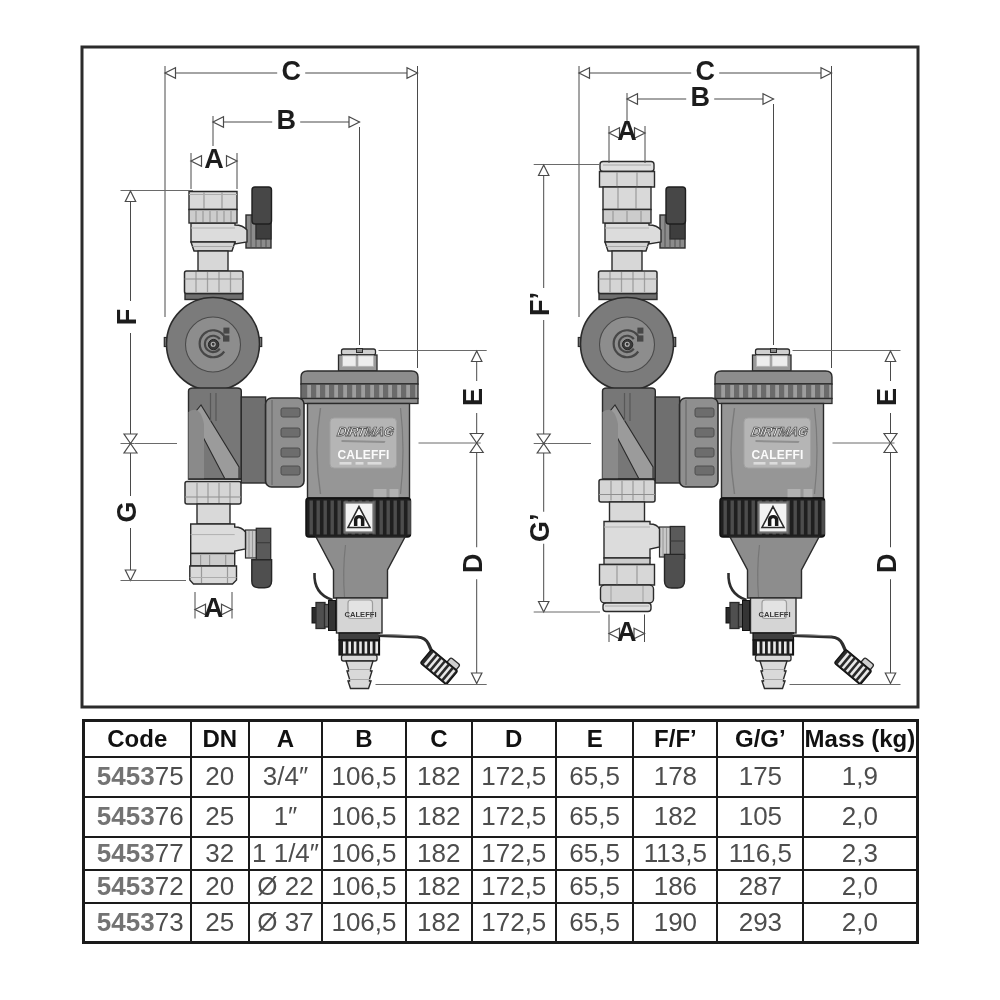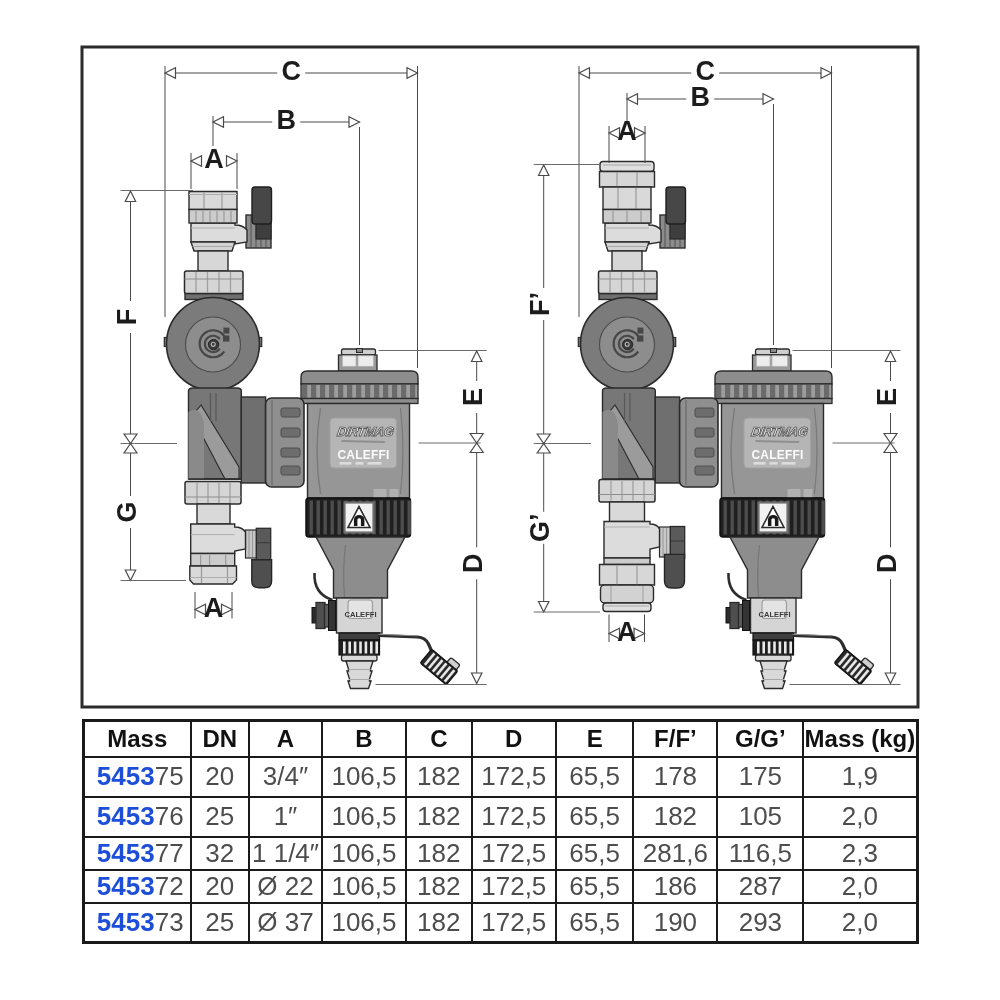--- a/index.html
+++ b/index.html
@@ -1,20 +1,20 @@
 <!DOCTYPE html>
 <html><head><meta charset="utf-8"><style>
 html,body{margin:0;padding:0;background:#ffffff;width:1000px;height:1000px;overflow:hidden;}
 *{box-sizing:border-box;font-family:"Liberation Sans",sans-serif;}
 #wrap{position:relative;width:1000px;height:1000px;}
 table{border-collapse:collapse;position:absolute;left:82px;top:719px;table-layout:fixed;}
 td,th{border:2px solid #1a1a1a;text-align:center;vertical-align:middle;padding:0;overflow:hidden;}
 th{font-size:24px;color:#111;white-space:nowrap;}
 td{font-size:26px;color:#4d4d4d;font-weight:normal;}
-td.code{color:#4d4d4d;} td.code b{color:#1d4ed8;margin-left:6px;}
+td.code{color:#4d4d4d;} td.code b{color:#737373;margin-left:6px;}
 table{border:3px solid #1a1a1a;}
 </style></head><body>
 <div id="wrap">
 <svg width="1000" height="1000" viewBox="0 0 1000 1000" style="position:absolute;left:0;top:0">
 <rect x="82.0" y="47.0" width="836.0" height="660.0" fill="#ffffff" stroke="#2b2b2b" stroke-width="3"></rect>
 <g transform="translate(359.5,0)">
         <rect x="-18.0" y="349.0" width="34.0" height="6.0" fill="#cfcfcf" rx="2" stroke="#2b2b2b" stroke-width="1.3"></rect>
         <rect x="-3.0" y="348.5" width="6.0" height="4.0" fill="#8a8a8a" stroke="#2b2b2b" stroke-width="1.0"></rect>
         <rect x="-21.0" y="355.0" width="38.5" height="16.0" fill="#9a9a9a" stroke="#2b2b2b" stroke-width="1.3"></rect>
         <rect x="-17.0" y="355.8" width="13.5" height="10.5" fill="#ededed" stroke="#b5b5b5" stroke-width="0.8"></rect>
@@ -466,21 +466,21 @@
         <col style="width:84px">
         <col style="width:65.6px">
         <col style="width:84.4px">
         <col style="width:77.3px">
         <col style="width:84.2px">
         <col style="width:85.8px">
         <col style="width:113.8px">
       </colgroup>
       <tbody>
         <tr style="height:36px">
-          <th>Mass</th>
+          <th>Code</th>
           <th>DN</th>
           <th>A</th>
           <th>B</th>
           <th>C</th>
           <th>D</th>
           <th>E</th>
           <th>F/F’</th>
           <th>G/G’</th>
           <th>Mass (kg)</th>
         </tr>
@@ -509,21 +509,21 @@
           <td class="code">2,0</td>
         </tr>
         <tr style="height:30px">
           <td class="code"><b>5453</b>77</td>
           <td class="code">32</td>
           <td class="code">1 1/4″</td>
           <td class="code">106,5</td>
           <td class="code">182</td>
           <td class="code">172,5</td>
           <td class="code">65,5</td>
-          <td class="code">281,6</td>
+          <td class="code">113,5</td>
           <td class="code">116,5</td>
           <td class="code">2,3</td>
         </tr>
         <tr style="height:32px">
           <td class="code"><b>5453</b>72</td>
           <td class="code">20</td>
           <td class="code">Ø 22</td>
           <td class="code">106,5</td>
           <td class="code">182</td>
           <td class="code">172,5</td>

